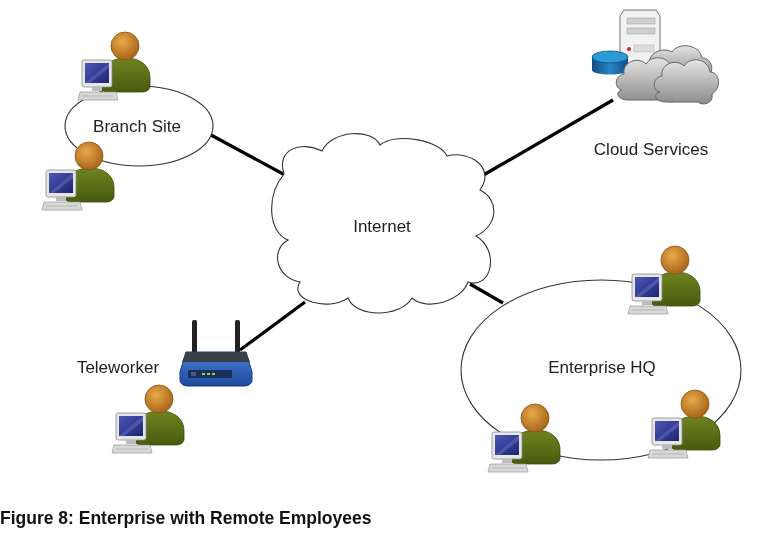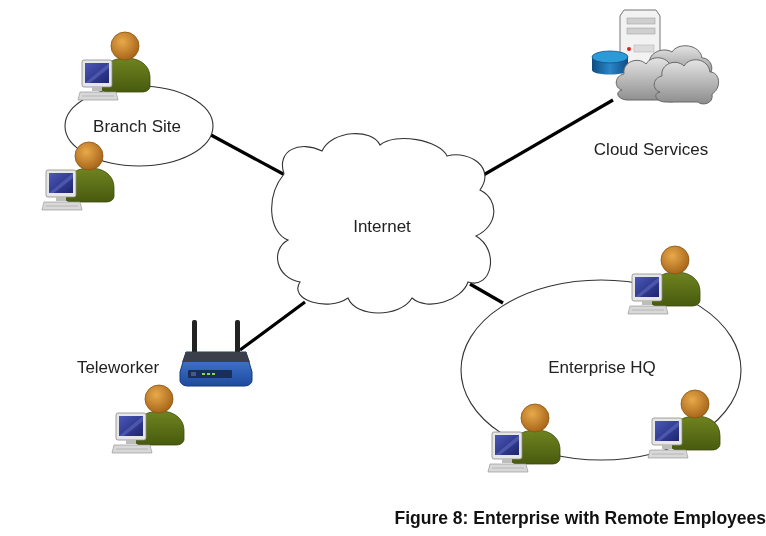--- a/index.html
+++ b/index.html
@@ -1,20 +1,20 @@
 <!DOCTYPE html>
 <html><head>
 <meta charset="utf-8">
 <style>
   html, body { margin: 0; padding: 0; background: #ffffff; }
   body { width: 766px; height: 536px; position: relative; overflow: hidden;
          font-family: "Liberation Sans", sans-serif; }
   svg#diagram { position: absolute; left: 0; top: 0; }
   .lbl { font-family: "Liberation Sans", sans-serif; font-size: 17px; fill: #222; }
-  .caption { position: absolute; left: 0; width: 766px; top: 508px; text-align: right;
+  .caption { position: absolute; left: 0; width: 766px; top: 508px; text-align: left;
              font-family: "Liberation Sans", sans-serif; font-weight: bold; font-size: 17.5px; color: #111; }
 </style>
 </head>
 <body>
 
 <svg id="diagram" width="766" height="536" viewBox="0 0 766 536" xmlns="http://www.w3.org/2000/svg">
   <defs>
     <radialGradient id="headGrad" cx="40%" cy="35%" r="65%">
       <stop offset="0%" stop-color="#e9a94a"></stop>
       <stop offset="100%" stop-color="#a8661a"></stop>

